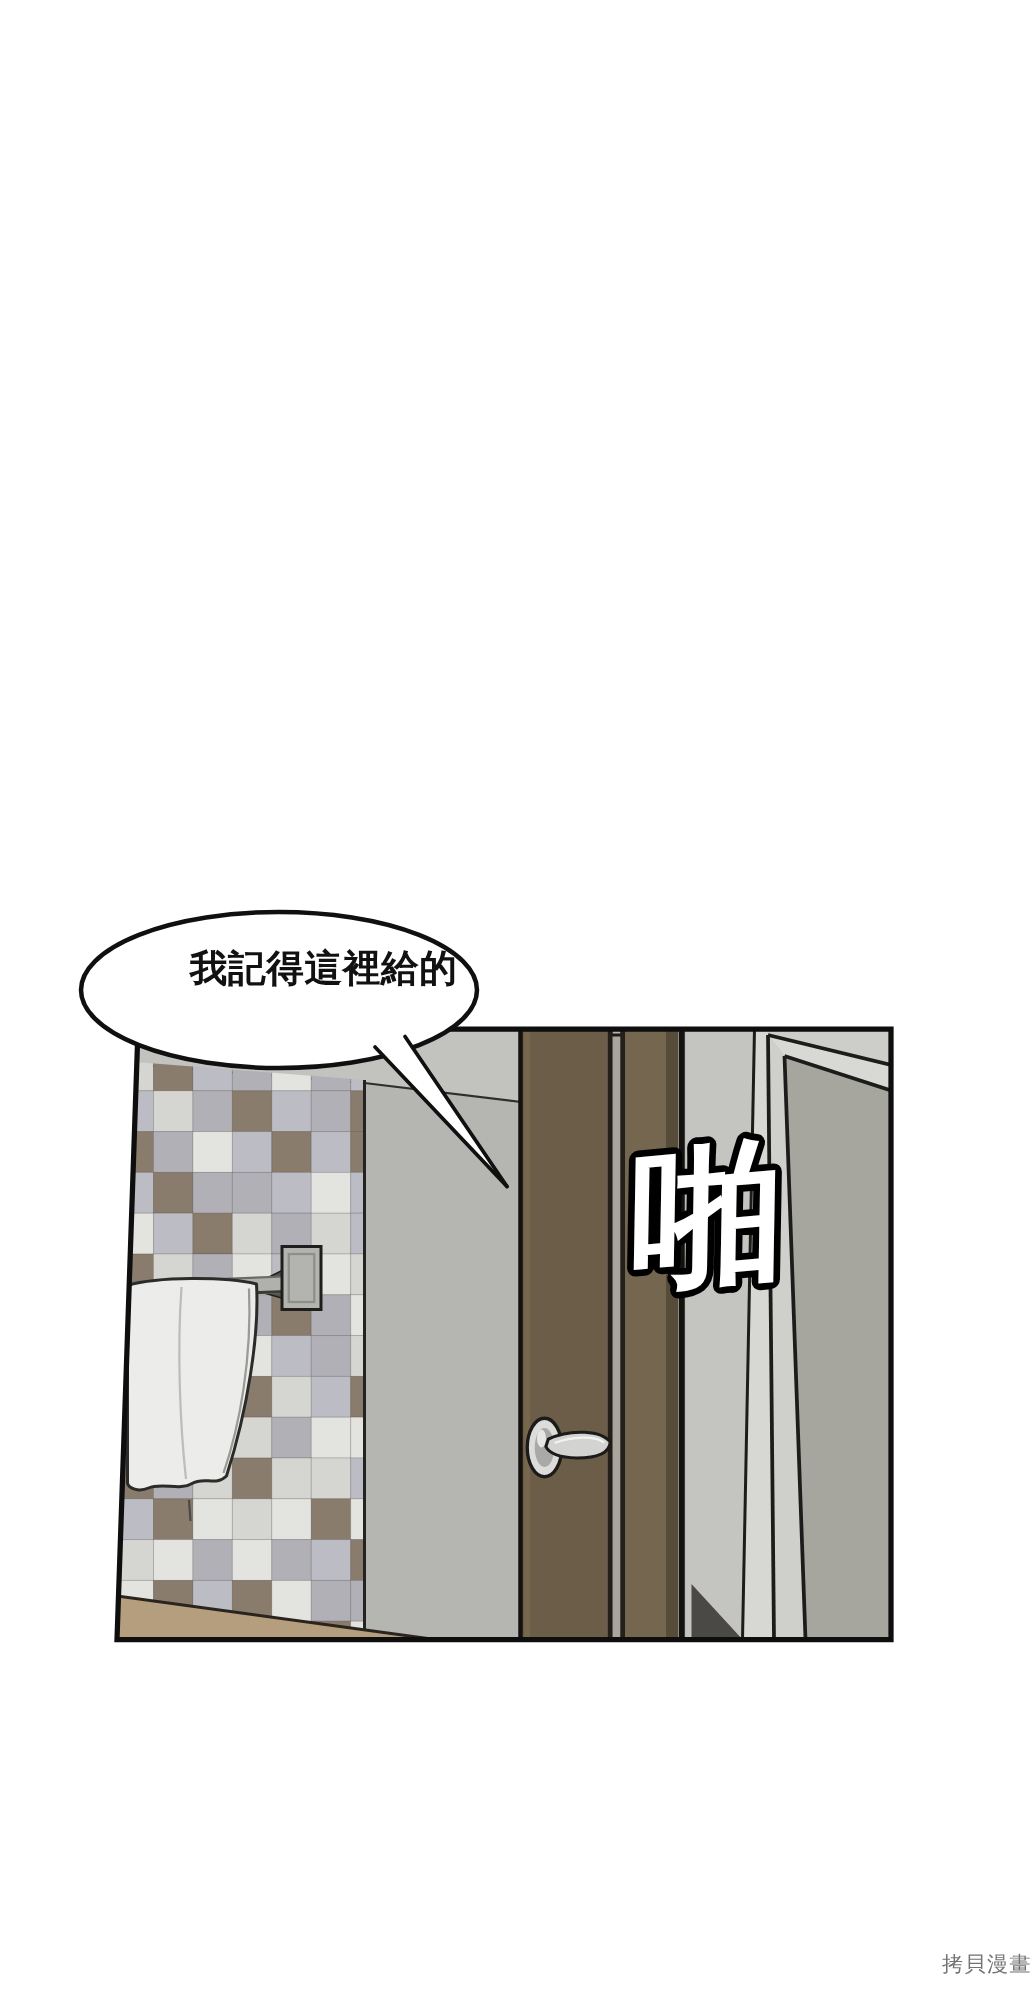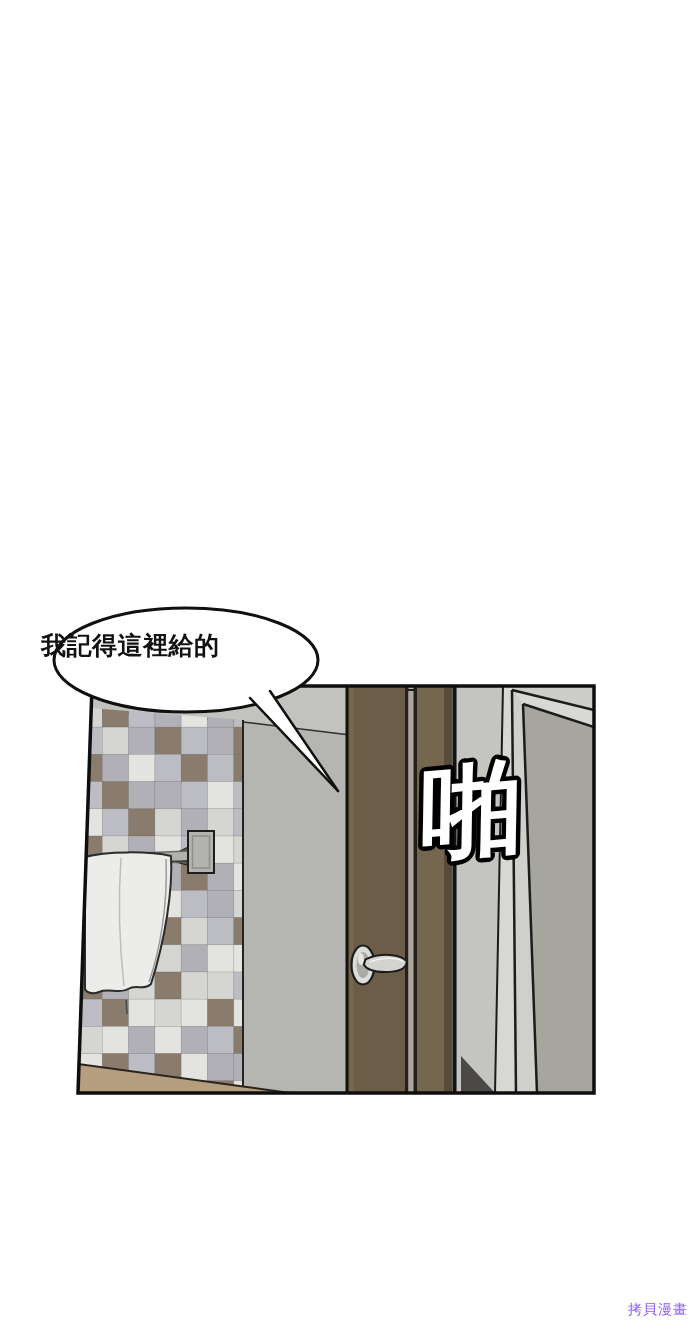--- a/index.html
+++ b/index.html
@@ -4,26 +4,26 @@
 <style>
   html,body{margin:0;padding:0;}
   body{
     width:690px;height:1339px;background:#ffffff;
     font-family:"DejaVu Sans",sans-serif;position:relative;overflow:hidden;
   }
   .stage{position:absolute;left:0;top:0;width:690px;height:1339px;}
   svg.scene{position:absolute;left:0;top:0;}
   .bubble-text{
     position:absolute;left:41px;top:629px;width:264px;
-    text-align:left;font-size:25px;font-weight:700;color:#111111;
+    text-align:right;font-size:25px;font-weight:700;color:#111111;
     line-height:34px;letter-spacing:0.5px;white-space:nowrap;
   }
   .watermark{
     position:absolute;right:2px;top:1301px;
-    font-size:14px;color:#8b5cf6;letter-spacing:1px;margin-left:32px;
+    font-size:14px;color:#737373;letter-spacing:1px;margin-left:32px;
   }
 </style>
 </head>
 <body>
 
 <div class="stage">
 
   <svg class="scene" width="690" height="1339" viewBox="0 0 690 1339">
     <defs>
       <clipPath id="panelClip">

